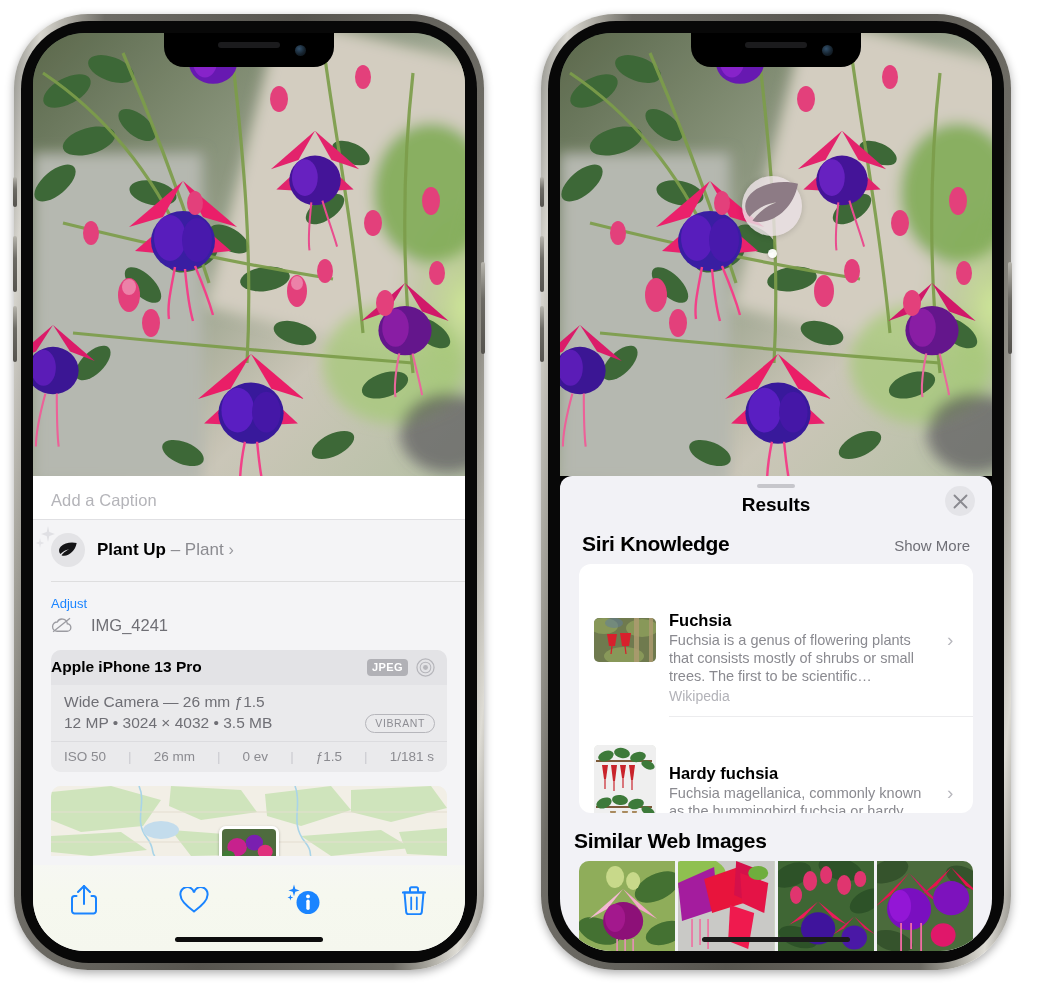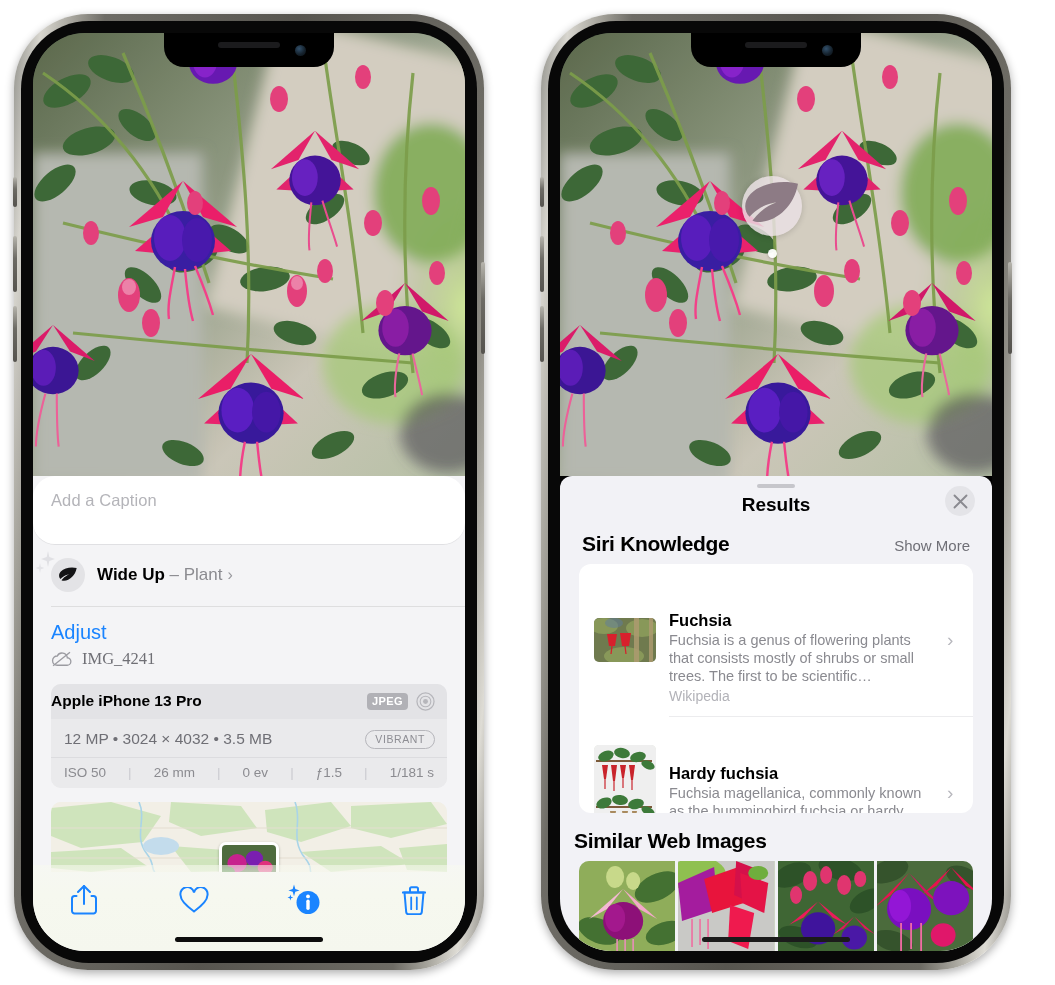--- a/index.html
+++ b/index.html
@@ -51,42 +51,42 @@
     width:148px;height:5px;border-radius:3px;background:#0d0d0d;z-index:60;}
   .home-ind.lightbar{background:#1b1b1b;}
 
   
   .photo{position:absolute;left:0;right:0;top:0;overflow:hidden;background:#4c5a4a;}
   .photo svg{display:block;width:100%;height:100%;}
 
   
   .info-sheet{position:absolute;left:0;right:0;top:443px;bottom:0;background:#f4f4f6;
      display:flex;flex-direction:column;}
-  .caption-row{background:#ffffff;padding:15px 18px 34px;border-bottom:.5px solid #e0e0e3;border-radius:22px;}
+  .caption-row{background:#ffffff;padding:15px 18px 9px;border-bottom:.5px solid #e0e0e3;}
   .caption-ph{font-size:16.5px;color:#b4b4b9;letter-spacing:.1px;}
 
   .lookup-row{display:flex;align-items:center;gap:12px;padding:13px 18px 14px 18px;
      background:#f4f4f6;position:relative;}
   .lookup-badge{position:relative;width:34px;height:34px;flex:0 0 34px;}
   .lb-circle{position:absolute;left:0;top:0;width:34px;height:34px;border-radius:50%;background:#e3e3e6;}
   .lb-leaf{position:absolute;left:7px;top:9px;}
   .spark{position:absolute;}
   .spark.s1{left:-11px;top:-7px;}
   .spark.s2{left:-16px;top:5px;}
   .lookup-text{font-size:17px;color:#000;font-weight:700;}
   .lookup-text .sub{font-weight:400;color:#8b8b90;}
   .chev-s{margin-left:5px;color:#9a9a9f;font-size:16px;font-weight:400;}
 
   .divider{height:.5px;background:#dededf;margin-left:18px;}
 
   .meta{padding:14px 18px 4px 18px;}
   .meta-top{display:flex;justify-content:space-between;align-items:baseline;}
   .meta-date{font-size:16.5px;font-weight:700;color:#000;letter-spacing:-.1px;}
-  .adjust{font-size:20px;color:#1a84ff;}
-  .meta-file{display:flex;align-items:center;gap:9px;margin-top:5px;font-family:Liberation Serif, serif;}
+  .adjust{font-size:13px;color:#1a84ff;}
+  .meta-file{display:flex;align-items:center;gap:18px;margin-top:5px;}
   .filename{font-size:16.5px;color:#6f6f75;}
 
   .exif-card{margin:11px 18px 0 18px;border-radius:10px;overflow:hidden;background:#eaeaec;}
   .exif-head{display:flex;align-items:center;justify-content:space-between;
       padding:8px 12px 8px 0;background:#e3e3e6;}
   .exif-device{font-size:15.5px;font-weight:700;color:#000;}
   .exif-head-r{display:flex;align-items:center;gap:8px;}
   .pill-jpeg{background:#b1b1b6;color:#fff;font-size:11px;font-weight:700;
      letter-spacing:.4px;border-radius:4px;padding:2px 5px 3px;}
   .exif-body{padding:8px 12px 8px 13px;background:#eaeaec;}
@@ -340,21 +340,21 @@
               <path d="M8 0 L9.3 6.1 L15 8 L9.3 9.9 L8 16 L6.7 9.9 L1 8 L6.7 6.1 Z" fill="#e0e0e4"></path>
             </svg>
             <svg class="spark s2" width="10" height="10" viewBox="0 0 16 16">
               <path d="M8 0 L9.3 6.1 L15 8 L9.3 9.9 L8 16 L6.7 9.9 L1 8 L6.7 6.1 Z" fill="#e3e3e7"></path>
             </svg>
             <svg class="lb-leaf" width="20" height="17" viewBox="0 0 24 20">
               <path d="M22.4 1.1C16 -0.6 7.5 0.9 3.4 5.2 0.6 8.1 0.7 12 3 14.3l1.2-1.2c2.5-2.5 6-4.1 9.6-4.6-3.1 1.2-5.9 3-8 5.4l-1.6 1.9c.9.5 2 .7 3.2.6 6.6-.5 13.4-6.2 15-15.3z" fill="#141416"></path>
             </svg>
           </div>
           <div class="lookup-text">
-            <span>Wide Up</span><span class="sub"> – </span><span class="sub">Plant</span><span class="chev-s">›</span>
+            <span>Plant Up</span><span class="sub"> – </span><span class="sub">Plant</span><span class="chev-s">›</span>
           </div>
         </div>
 
         <div class="divider"></div>
 
         <div class="meta">
           <div class="meta-top">
             <div class="adjust">Adjust</div>
           </div>
           <div class="meta-file">
@@ -372,20 +372,21 @@
             <div class="exif-head-r">
               <div class="pill-jpeg">JPEG</div>
               <svg width="19" height="19" viewBox="0 0 20 20">
                 <circle cx="10" cy="10" r="9" fill="none" stroke="#b6b6bb" stroke-width="1.3"></circle>
                 <circle cx="10" cy="10" r="5.6" fill="none" stroke="#b6b6bb" stroke-width="1.1"></circle>
                 <circle cx="10" cy="10" r="2.6" fill="#b6b6bb"></circle>
               </svg>
             </div>
           </div>
           <div class="exif-body">
+            <div class="exif-l1">Wide Camera — 26 mm ƒ1.5</div>
             <div class="exif-l2row">
               <div class="exif-l2">12 MP • 3024 × 4032 • 3.5 MB</div>
               <div class="pill-vib">VIBRANT</div>
             </div>
           </div>
           <div class="exif-foot">
             <span>ISO 50</span>
             <span class="exif-sep">|</span>
             <span>26 mm</span>
             <span class="exif-sep">|</span>

